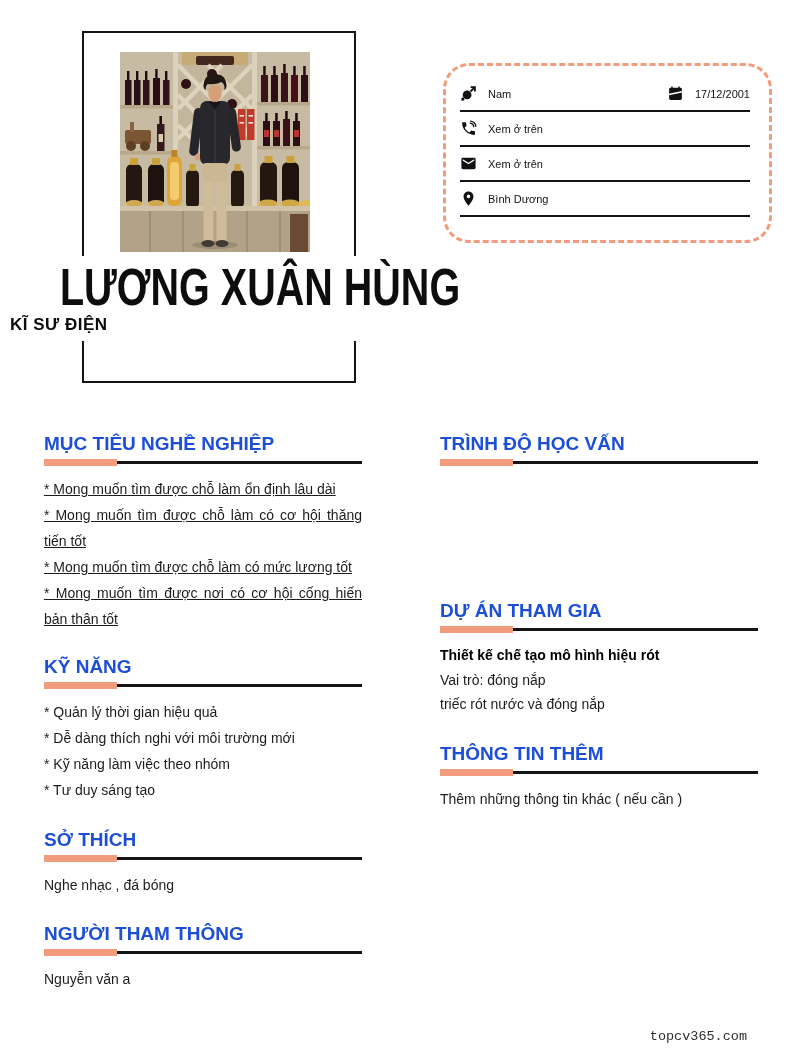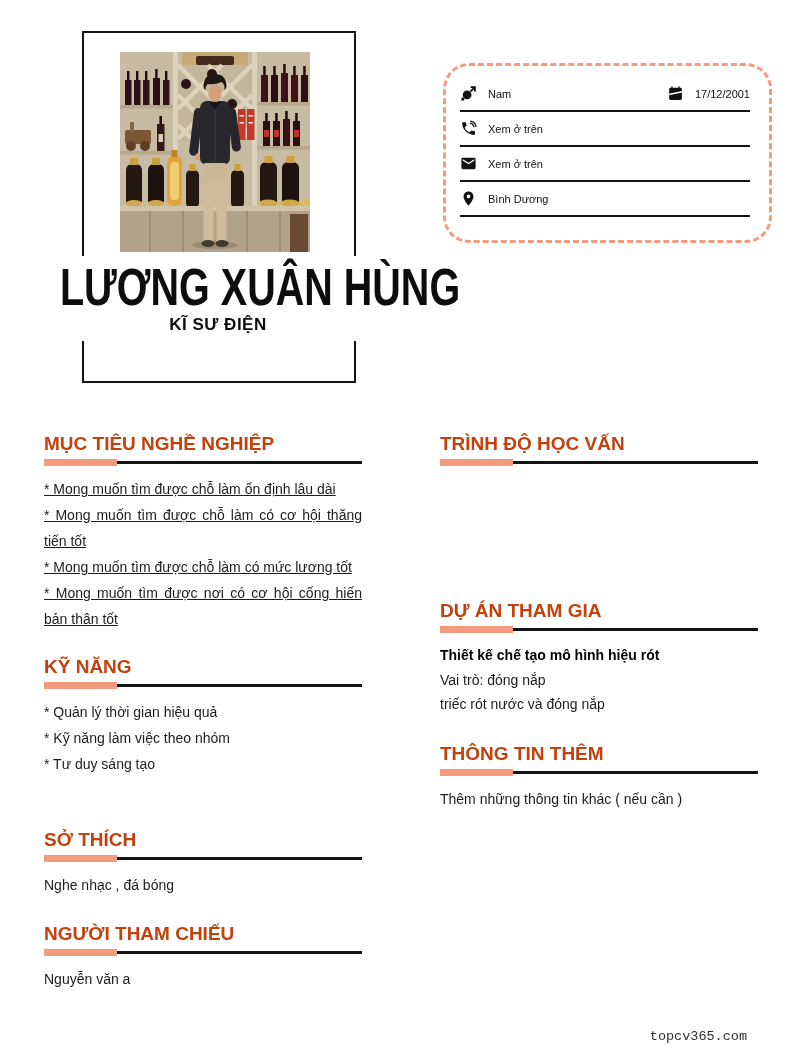--- a/index.html
+++ b/index.html
@@ -5,36 +5,36 @@
   html,body{margin:0;padding:0;background:#fff;}
   .page{
     position:relative;width:800px;height:1060px;background:#ffffff;overflow:hidden;
     font-family:"Liberation Sans", sans-serif;color:#1c1c1c;
   }
   
   .photo-frame{position:absolute;left:82px;top:31px;width:270px;height:348px;border:2.5px solid #141414;z-index:1;}
   .photo{position:absolute;left:120px;top:52px;width:190px;height:200px;z-index:2;}
   .photo svg{display:block;}
   
-  .name-block{position:absolute;left:10px;top:256px;width:416px;background:#ffffff;z-index:3;text-align:center;padding:4px 0 6px;}
+  .name-block{position:absolute;left:10px;top:256px;width:416px;background:#ffffff;z-index:3;text-align:left;padding:4px 0 6px;}
   .name{font-size:52px;font-weight:700;color:#0d0d0d;white-space:nowrap;line-height:1.05;transform:scaleX(.76);transform-origin:50% 50%;}
   .job-title{font-size:17px;font-weight:700;color:#0d0d0d;letter-spacing:.5px;}
   
   .contact-box{
     position:absolute;left:443px;top:63px;width:329px;height:180px;box-sizing:border-box;
     border:3.5px dashed var(--accent);border-radius:26px;padding:11px 19px 0 14px;
   }
   .contact-row{display:flex;align-items:center;height:33px;border-bottom:2.5px solid #141414;font-size:11px;color:#111;}
   .contact-row .cell{display:flex;align-items:center;gap:11px;}
   .contact-row.split{justify-content:space-between;}
   .cicon{width:17px;height:17px;flex:0 0 auto;display:inline-flex;}
   .cicon svg{width:17px;height:17px;display:block;}
   
   .section{position:absolute;width:318px;}
-  .section h2{margin:0;font-size:19px;line-height:24px;font-weight:700;color:#c2410c;}
+  .section h2{margin:0;font-size:19px;line-height:24px;font-weight:700;color:#1d4ed8;}
   .rule{position:relative;height:7px;margin-top:3px;}
   .rule .black{position:absolute;left:0;right:0;top:2px;height:2.5px;background:#141414;}
   .rule .salmon{position:absolute;left:0;top:0;width:73px;height:6.5px;background:var(--accent);}
   .sec-body{margin-top:10px;font-size:14px;line-height:26px;color:#1c1c1c;}
   .sec-body.justify{text-align:justify;text-decoration:underline;}
   .sec-body .b{font-weight:700;color:#000;}
   .sec-body .i{font-style:italic;}
   .edu-line{line-height:24.5px;}
   #sec-objective{left:44px;top:432px;}
   #sec-skills{left:44px;top:655px;}
@@ -262,38 +262,39 @@
   </div>
 
   <div class="section" id="sec-skills">
     <h2>KỸ NĂNG</h2>
     <div class="rule">
         <div class="black"></div>
         <div class="salmon"></div>
       </div>
     <div class="sec-body">
       <div>* Quản lý thời gian hiệu quả</div>
+      <div>* Dễ dàng thích nghi với môi trường mới</div>
       <div>* Kỹ năng làm việc theo nhóm</div>
       <div>* Tư duy sáng tạo</div>
     </div>
   </div>
 
   <div class="section" id="sec-hobbies">
     <h2>SỞ THÍCH</h2>
     <div class="rule">
         <div class="black"></div>
         <div class="salmon"></div>
       </div>
     <div class="sec-body">
       <div>Nghe nhạc , đá bóng</div>
     </div>
   </div>
 
   <div class="section" id="sec-references">
-    <h2>NGƯỜI THAM CHIẾU</h2>
+    <h2>NGƯỜI THAM THÔNG</h2>
     <div class="rule">
         <div class="black"></div>
         <div class="salmon"></div>
       </div>
     <div class="sec-body">
       <div>Nguyễn văn a</div>
     </div>
   </div>
 
   <div class="section" id="sec-education">

